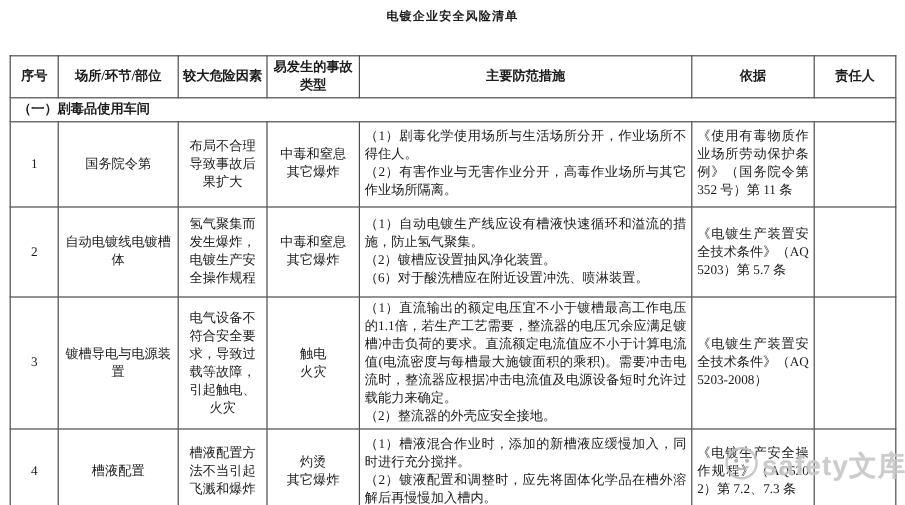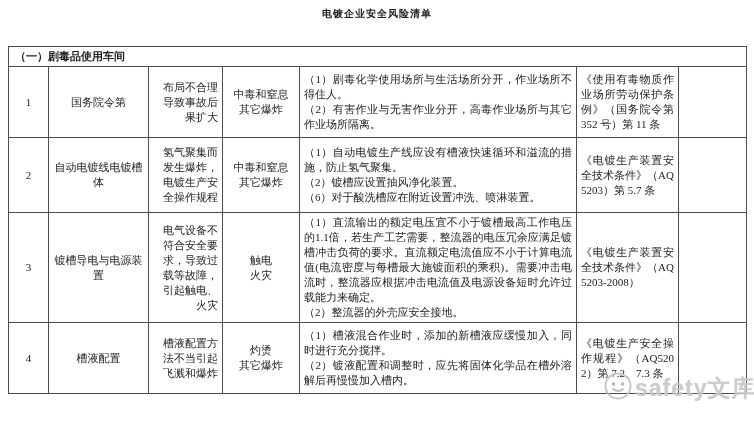--- a/index.html
+++ b/index.html
@@ -46,21 +46,21 @@
     padding: 2px 2px;
   }
   .section-row td {
     font-weight: bold;
     text-align: left;
     padding: 2px 6px;
     height: 15px;
     margin-top: 44px;
   }
   .c-no, .c-place, .c-accident, .c-owner { text-align: center; }
-  .c-hazard { text-align: right; padding: 2px 5px; }
+  .c-hazard { text-align: center; padding: 2px 5px; }
   .c-measures { text-align: justify; padding: 2px 5px; }
   .c-measures div { text-align: justify; }
   .c-basis { text-align: justify; padding: 2px 5px; }
   tr.r1 td { height: 66px; }
   tr.r2 td { height: 70px; }
   tr.r3 td { height: 105px; }
   tr.r4 td { height: 66px; }
   .watermark {
     position: absolute;
     left: 604px;
@@ -91,20 +91,29 @@
   <colgroup>
     <col style="width:40px">
       <col style="width:100px">
       <col style="width:74px">
     <col style="width:77px">
       <col style="width:277px">
       <col style="width:102px">
     <col style="width:68px">
   </colgroup>
   <tbody>
+      <tr>
+    <th>序号</th>
+    <th>场所/环节/部位</th>
+    <th>较大危险因素</th>
+    <th>易发生的事故类型</th>
+    <th>主要防范措施</th>
+    <th>依据</th>
+    <th>责任人</th>
+  </tr>
   <tr class="section-row">
     <td colspan="7">（一）剧毒品使用车间</td>
   </tr>
   <tr class="r1">
     <td class="c-no">1</td>
     <td class="c-place">国务院令第</td>
     <td class="c-hazard">布局不合理导致事故后果扩大</td>
     <td class="c-accident">
           <div>中毒和窒息</div>
           <div>其它爆炸</div>

